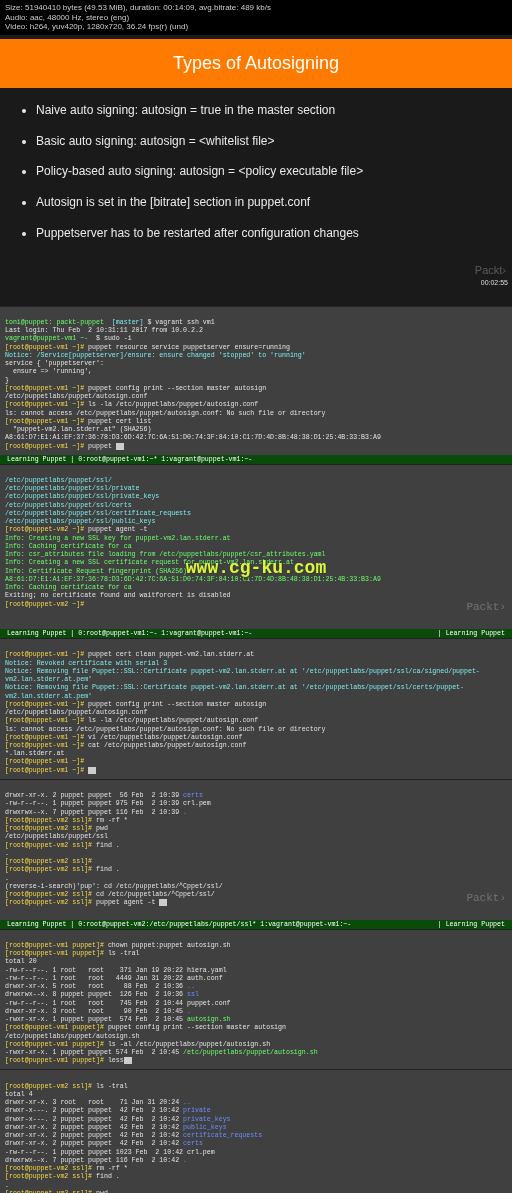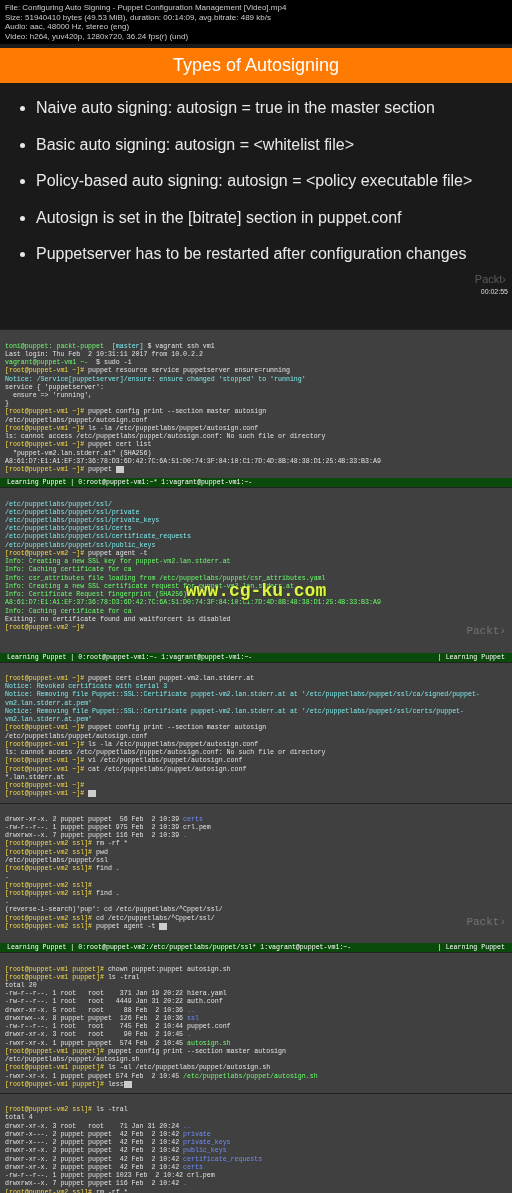--- a/index.html
+++ b/index.html
@@ -15,27 +15,27 @@
     padding: 3px 5px;
     color: #ccc;
     font-size: 8px;
     line-height: 1.2;
   }
   .section-title {
     background: #ff7a00;
     color: #fff;
     text-align: center;
     font-size: 18px;
-    padding: 7px 0;
+    padding: 14px 0;
     margin: 4px 0 14px 0;
   }
   .bullets {
     padding: 0 26px 50px 36px;
     color: #e9e9e9;
-    font-size: 16px;
+    font-size: 12px;
     line-height: 1.4;
   }
   .bullets li {
     list-style: disc;
     margin-bottom: 14px;
   }
   .watermark-packt {
     position: absolute;
     right: 6px;
     font-size: 11px;
@@ -85,21 +85,20 @@
     overflow: hidden;
   }
   .status-bar .seg { padding: 0 3px; }
   .wm-wrap { position: relative; }
   .cursor { background: #ccc; color: #000; padding: 0 2px; }
 </style>
 </head>
 <body>
 
 <div class="meta-block">
-  <div>File: Configuring Auto Signing - Puppet Configuration Management [Video].mp4</div>
   <div>Size: 51940410 bytes (49.53 MiB), duration: 00:14:09, avg.bitrate: 489 kb/s</div>
   <div>Audio: aac, 48000 Hz, stereo (eng)</div>
   <div>Video: h264, yuv420p, 1280x720, 36.24 fps(r) (und)</div>
 </div>
 
 <div class="wm-wrap">
   <div class="section-title">Types of Autosigning</div>
   <ul class="bullets">
     <li>Naive auto signing: autosign = true in the master section</li>
     <li>Basic auto signing: autosign = &lt;whitelist file&gt;</li>

